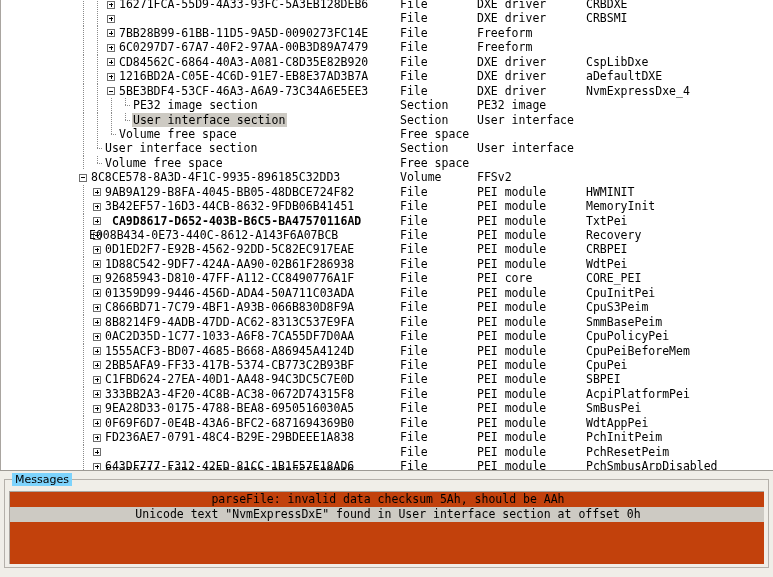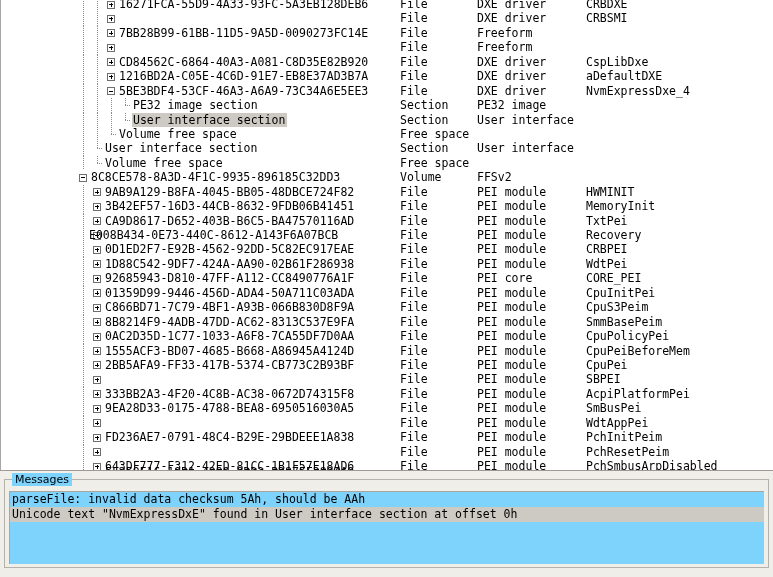--- a/index.html
+++ b/index.html
@@ -142,26 +142,27 @@
     font-family: "DejaVu Sans", sans-serif;
     font-size: 11px;
     color: #000;
     line-height: 13px;
   }
   .msg-list {
     position: absolute;
     left: 4px; right: 4px;
     top: 11px;
     bottom: 3px;
-    background: #7dd3fc;
+    background: #c2410c;
     border: 1px solid #a9a5a0;
     border-right: 0;
     border-bottom: 0;
     box-sizing: border-box;
     overflow: hidden;
+    text-align: center;
   }
   .msg-row {
     height: 15px;
     line-height: 15px;
     font-family: "DejaVu Sans Mono", monospace;
     font-size: 11.5px;
     color: #000;
     white-space: pre;
     padding-left: 2px;
   }
@@ -197,20 +198,21 @@
           <div class="exp plus" style="left: 106px;"></div>
           <span class="tname" style="left: 117px;">7BB28B99-61BB-11D5-9A5D-0090273FC14E</span>
           <span class="tcol c-type">File</span>
           <span class="tcol c-sub">Freeform</span>
           <span class="tcol c-text"></span>
         </div>
         <div class="trow">
           <div class="guide" style="left: 82px;"></div>
           <div class="guide" style="left: 96px;"></div>
           <div class="exp plus" style="left: 106px;"></div>
+          <span class="tname" style="left: 117px;">6C0297D7-67A7-40F2-97AA-00B3D89A7479</span>
           <span class="tcol c-type">File</span>
           <span class="tcol c-sub">Freeform</span>
           <span class="tcol c-text"></span>
         </div>
         <div class="trow">
           <div class="guide" style="left: 82px;"></div>
           <div class="guide" style="left: 96px;"></div>
           <div class="exp plus" style="left: 106px;"></div>
           <span class="tname" style="left: 117px;">CD84562C-6864-40A3-A081-C8D35E82B920</span>
           <span class="tcol c-type">File</span>
@@ -299,21 +301,21 @@
           <div class="guide" style="left: 82px;"></div>
           <div class="exp plus" style="left: 92px;"></div>
           <span class="tname" style="left: 103px;">3B42EF57-16D3-44CB-8632-9FDB06B41451</span>
           <span class="tcol c-type">File</span>
           <span class="tcol c-sub">PEI module</span>
           <span class="tcol c-text">MemoryInit</span>
         </div>
         <div class="trow">
           <div class="guide" style="left: 82px;"></div>
           <div class="exp plus" style="left: 92px;"></div>
-          <span class="tname" style="left: 103px;">CA9D8617-D652-403B-B6C5-BA47570116AD</span>
+          <span class="tname" style="left: 110px; font-weight: bold;">CA9D8617-D652-403B-B6C5-BA47570116AD</span>
           <span class="tcol c-type">File</span>
           <span class="tcol c-sub">PEI module</span>
           <span class="tcol c-text">TxtPei</span>
         </div>
         <div class="trow">
           <div class="guide" style="left: 82px;"></div>
           <div class="exp plus" style="left: 92px;"></div>
           <span class="tname" style="left: 87px;">E008B434-0E73-440C-8612-A143F6A07BCB</span>
           <span class="tcol c-type">File</span>
           <span class="tcol c-sub">PEI module</span>
@@ -387,20 +389,21 @@
           <div class="guide" style="left: 82px;"></div>
           <div class="exp plus" style="left: 92px;"></div>
           <span class="tname" style="left: 103px;">2BB5AFA9-FF33-417B-5374-CB773C2B93BF</span>
           <span class="tcol c-type">File</span>
           <span class="tcol c-sub">PEI module</span>
           <span class="tcol c-text">CpuPei</span>
         </div>
         <div class="trow">
           <div class="guide" style="left: 82px;"></div>
           <div class="exp plus" style="left: 92px;"></div>
+          <span class="tname" style="left: 103px;">C1FBD624-27EA-40D1-AA48-94C3DC5C7E0D</span>
           <span class="tcol c-type">File</span>
           <span class="tcol c-sub">PEI module</span>
           <span class="tcol c-text">SBPEI</span>
         </div>
         <div class="trow">
           <div class="guide" style="left: 82px;"></div>
           <div class="exp plus" style="left: 92px;"></div>
           <span class="tname" style="left: 103px;">333BB2A3-4F20-4C8B-AC38-0672D74315F8</span>
           <span class="tcol c-type">File</span>
           <span class="tcol c-sub">PEI module</span>
@@ -410,20 +413,21 @@
           <div class="guide" style="left: 82px;"></div>
           <div class="exp plus" style="left: 92px;"></div>
           <span class="tname" style="left: 103px;">9EA28D33-0175-4788-BEA8-6950516030A5</span>
           <span class="tcol c-type">File</span>
           <span class="tcol c-sub">PEI module</span>
           <span class="tcol c-text">SmBusPei</span>
         </div>
         <div class="trow">
           <div class="guide" style="left: 82px;"></div>
           <div class="exp plus" style="left: 92px;"></div>
+          <span class="tname" style="left: 103px;">0F69F6D7-0E4B-43A6-BFC2-6871694369B0</span>
           <span class="tcol c-type">File</span>
           <span class="tcol c-sub">PEI module</span>
           <span class="tcol c-text">WdtAppPei</span>
         </div>
         <div class="trow">
           <div class="guide" style="left: 82px;"></div>
           <div class="exp plus" style="left: 92px;"></div>
           <span class="tname" style="left: 103px;">FD236AE7-0791-48C4-B29E-29BDEEE1A838</span>
           <span class="tcol c-type">File</span>
           <span class="tcol c-sub">PEI module</span>

